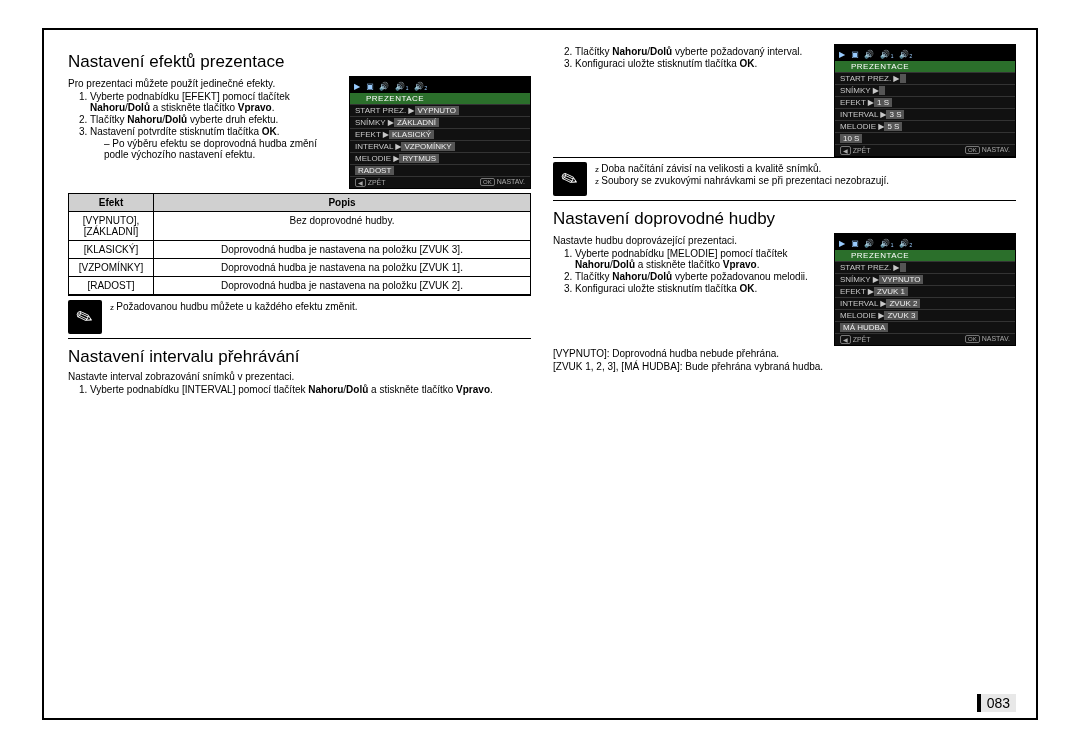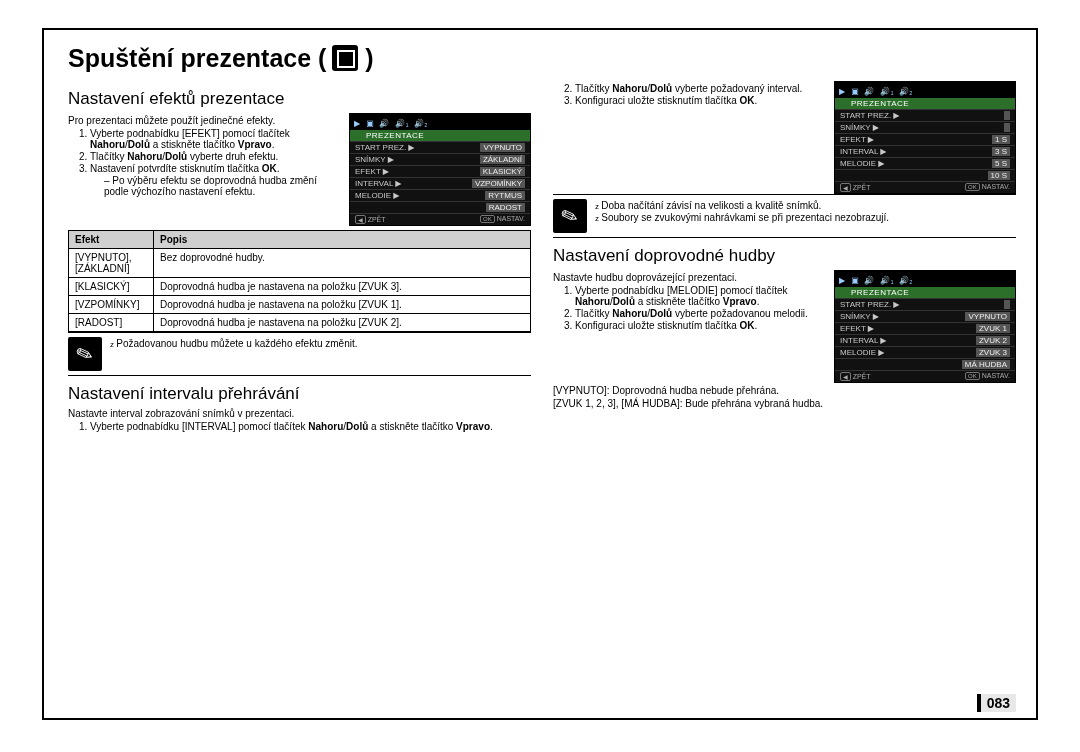--- a/index.html
+++ b/index.html
@@ -12,45 +12,42 @@
   .h2{font-size:17px;font-weight:normal;margin:8px 0 4px 0}
   p{margin:2px 0}
   ol{margin:2px 0 6px 0;padding-left:22px}
   ol>li{margin:1px 0}
   ol ul{margin:1px 0;padding-left:14px;list-style:none}
   ol ul li::before{content:"– ";}
   .lcd{border:1px solid #000;width:180px;background:#111;color:#eee;font-size:8px}
   .lcd .top{display:flex;align-items:center;background:#000;color:#9cf;padding:2px 4px 0 4px;height:14px}
   .lcd .top span{margin-right:6px}
   .lcd .lbl{background:#2b6f2b;color:#fff;padding:1px 16px;letter-spacing:.5px}
-  .lcd .row{display:flex;justify-content:space-between;padding:1px 5px;border-top:1px solid #333}
+  .lcd .row{display:flex;justify-content:flex-start;padding:1px 5px;border-top:1px solid #333}
   .lcd .row .l{color:#c8c8c8}
   .lcd .row .r{background:#555;padding:0 3px}
   .lcd .bot{display:flex;justify-content:space-between;padding:1px 5px;font-size:7px;color:#aaa;border-top:1px solid #333}
   .lcd .bot .k{display:inline-block;border:1px solid #777;padding:0 2px;margin-right:2px;border-radius:2px;font-size:6px}
   .flex{display:flex;gap:6px;align-items:flex-start}
   table{border-collapse:collapse;width:100%;font-size:10px;margin-top:4px}
-  th,td{border:1px solid #000;padding:3px 6px;text-align:left;vertical-align:top}
+  th,td{border:1px solid #000;padding:3px 6px;text-align:center;vertical-align:top}
   th{background:#d0d0d0}
   td:first-child{width:72px}
   .note{display:flex;gap:8px;margin-top:0;border-top:1px solid #000;border-bottom:1px solid #000;padding:4px 0}
   .nicon{width:34px;height:34px;background:#000;position:relative;flex:none;border-radius:2px}
   .nicon::after{content:"✎";color:#fff;position:absolute;left:8px;top:5px;font-size:20px;transform:rotate(-20deg)}
   .zlist{list-style:none;margin:0;padding:0}
   .zlist li{margin:1px 0;padding-left:12px;text-indent:-12px}
   .zlist li::before{content:"z  ";font-size:8px}
-  .pgnum{position:absolute;right:20px;bottom:6px;font-size:14px;font-weight:bold;border-left:4px solid #000;background:#e8e8e8;padding:1px 6px 1px 6px}
+  .pgnum{position:absolute;right:20px;bottom:6px;font-size:14px;font-weight:normal;border-left:4px solid #000;background:#e8e8e8;padding:1px 6px 1px 6px}
 </style>
 </head>
 <body>
 
 <div class="page">
-  <h1 class="h1">
-    <span>Spuštění prezentace (</span><span class="glyph"></span><span> )</span>
-  </h1>
 
   <div class="cols">
 
     <div class="col">
       <div class="h2">Nastavení efektů prezentace</div>
 
       <div class="flex">
         <div style="flex:1">
           <p>Pro prezentaci můžete použít jedinečné efekty.</p>
           <ol>

